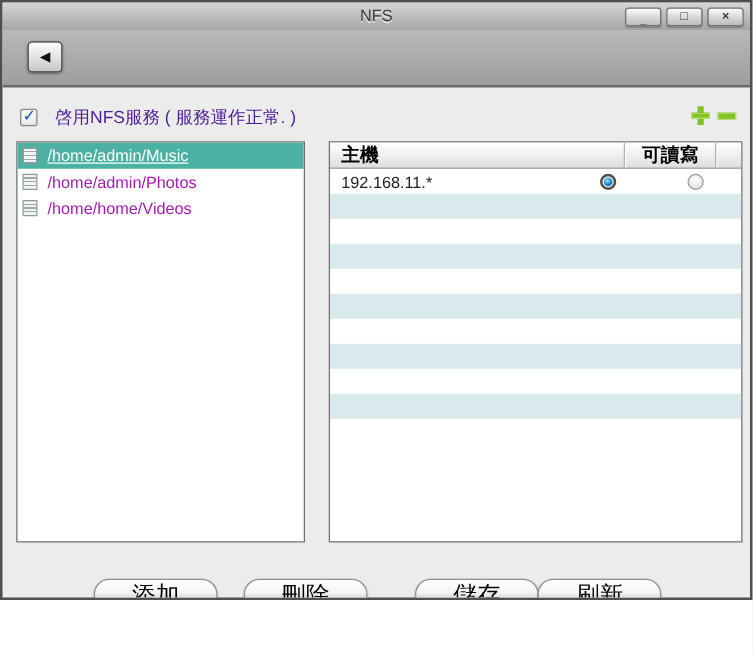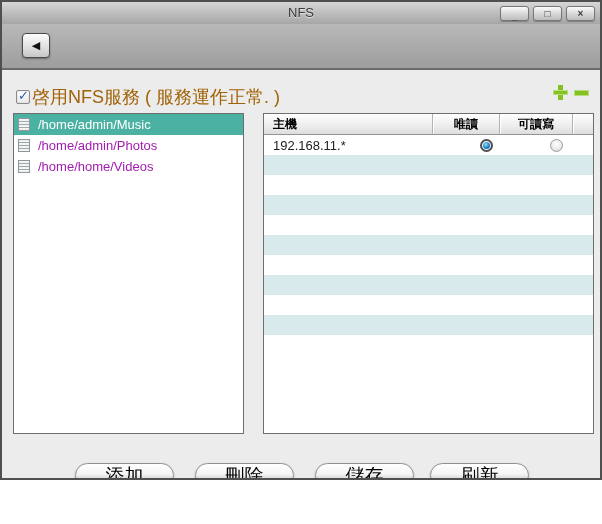--- a/index.html
+++ b/index.html
@@ -46,54 +46,54 @@
   
   .service-row { position:absolute; left:14px; top:83px; display:flex; align-items:center; }
   .checkbox {
     width:14px; height:14px; border:1px solid #8a8a8a; border-radius:2px;
     background:linear-gradient(#fdfdfd,#eaeaea); position:relative; cursor:pointer;
     box-shadow:inset 0 0 2px rgba(0,0,0,.15);
   }
   .checkbox .check {
     position:absolute; left:1px; top:-3px; font-size:13px; font-weight:bold; color:#2a5db0;
   }
-  .service-label { margin-left:2px; font-size:18px; color:#a16207; }
+  .service-label { margin-left:14px; font-size:14px; color:#4c1d95; }
   .share-actions { position:absolute; right:11px; top:83px; width:36px; height:15px; }
   .icon-plus { position:absolute; left:0; top:0; width:15px; height:15px; cursor:pointer; }
   .icon-plus .h { position:absolute; left:0; top:5px; width:15px; height:5px; background:#84c124; box-shadow:0 0 0 1px #b9dd75 inset; }
   .icon-plus .v { position:absolute; left:5px; top:0; width:5px; height:15px; background:#84c124; }
   .icon-minus {
     position:absolute; right:0; top:5px; width:15px; height:6px;
     background:#84c124; box-shadow:0 0 0 1px #b9dd75 inset; cursor:pointer;
   }
   
   .left-panel {
     position:absolute; left:11px; top:111px; width:231px; height:321px;
     background:#fff; border:1px solid #6e6e6e; overflow:hidden;
   }
   .share-item {
     height:21px; display:flex; align-items:center; padding-left:4px;
     font-size:13px; color:#a21caf; cursor:pointer;
   }
-  .share-item.selected { background:#4bb2a3; color:#ffffff; }
+  .share-item.selected { background:#4bb2a3; color:#ffffff;text-decoration:underline; }
   .grid-icon {
     width:12px; height:13px; margin-right:8px; flex:none;
     border:1px solid #8e989c;
     background:repeating-linear-gradient(180deg, #f2f4f4 0 2px, #9fa8ad 2px 3px);
   }
   
   .right-panel {
     position:absolute; left:261px; top:111px; width:331px; height:321px;
     background:#fff; border:1px solid #6e6e6e; overflow:hidden;
   }
   .tbl-header {
     display:flex; height:21px; align-items:center;
     background:linear-gradient(#ffffff, #ececec 60%, #dedede);
     border-bottom:1px solid #949494;
-    font-size:12px; font-weight:bold; color:#000;
+    font-size:15px; font-weight:bold; color:#000;
   }
   .col-host { flex:1; padding-left:9px; }
   .col-ro   { width:67px; text-align:center; }
   .col-rw   { width:73px; text-align:center; }
   .col-spacer { width:21px; height:100%; }
   .tbl-header .col-ro, .tbl-header .col-rw, .tbl-header .col-spacer {
     border-left:1px solid #b2b2b2; box-shadow:inset 1px 0 0 #fdfdfd;
     height:100%; display:flex; align-items:center; justify-content:center;
   }
   .tbl-row { display:flex; height:20px; align-items:center; font-size:13px; color:#222; }
@@ -115,21 +115,21 @@
   }
   
   .pill-btn {
     position:absolute; top:461px; width:99px; height:25px;
     border:1px solid #8f8f8f; border-radius:13px;
     background:linear-gradient(#ffffff 0%, #f4f4f4 45%, #e3e3e3 55%, #d8d8d8 100%);
     box-shadow:0 1px 2px rgba(0,0,0,.3), inset 0 1px 0 #ffffff;
     font-size:19px; color:#000; display:flex; align-items:center; justify-content:center;
     cursor:pointer; font-family:inherit;
   }
-  .btn-add { left:73px; } .btn-del { left:193px; } .btn-save { left:313px; } .btn-refresh { left:428px; }
+  .btn-add { left:73px; } .btn-del { left:193px; } .btn-save { left:330px; } .btn-refresh { left:428px; }
 </style>
 </head>
 <body>
 
 <div class="window">
 
   <div class="titlebar">
     <div class="title-text">NFS</div>
     <div class="win-controls">
       <div class="win-btn min">
@@ -176,21 +176,20 @@
     </div>
     <div class="share-item">
       <span class="grid-icon"></span>
       <span>/home/home/Videos</span>
     </div>
   </div>
 
   <div class="right-panel">
     <div class="tbl-header">
       <div class="col-host">主機</div>
-      <div class="col-ro">唯讀</div>
       <div class="col-rw">可讀寫</div>
       <div class="col-spacer"></div>
     </div>
     <div class="tbl-row">
       <div class="col-host">192.168.11.*</div>
       <div class="radio-cell">
         <div class="radio on">
             <div class="dot"></div>
           </div>
       </div>

